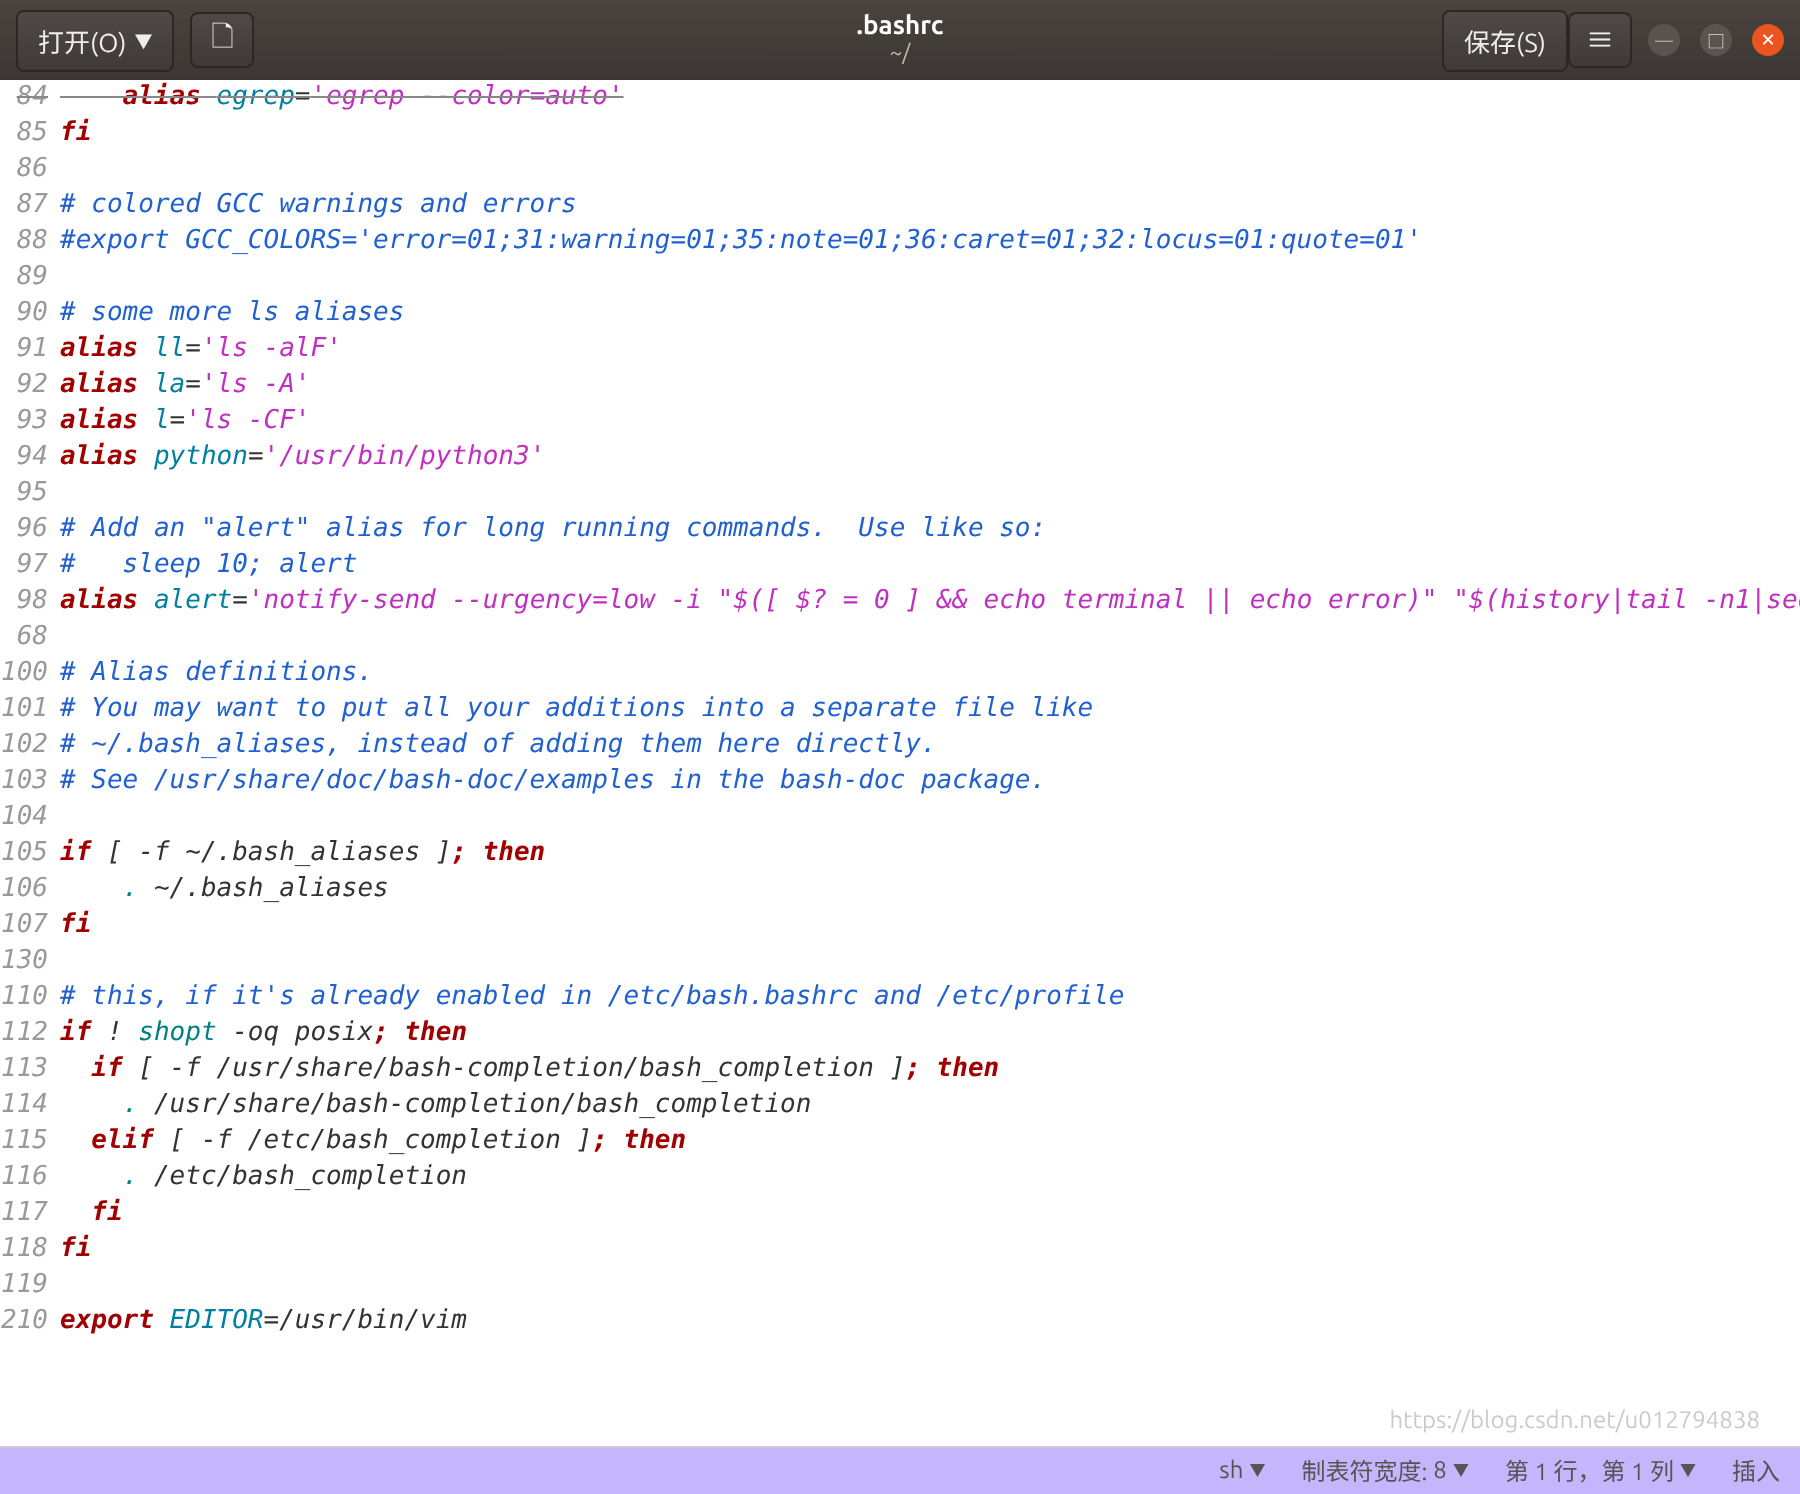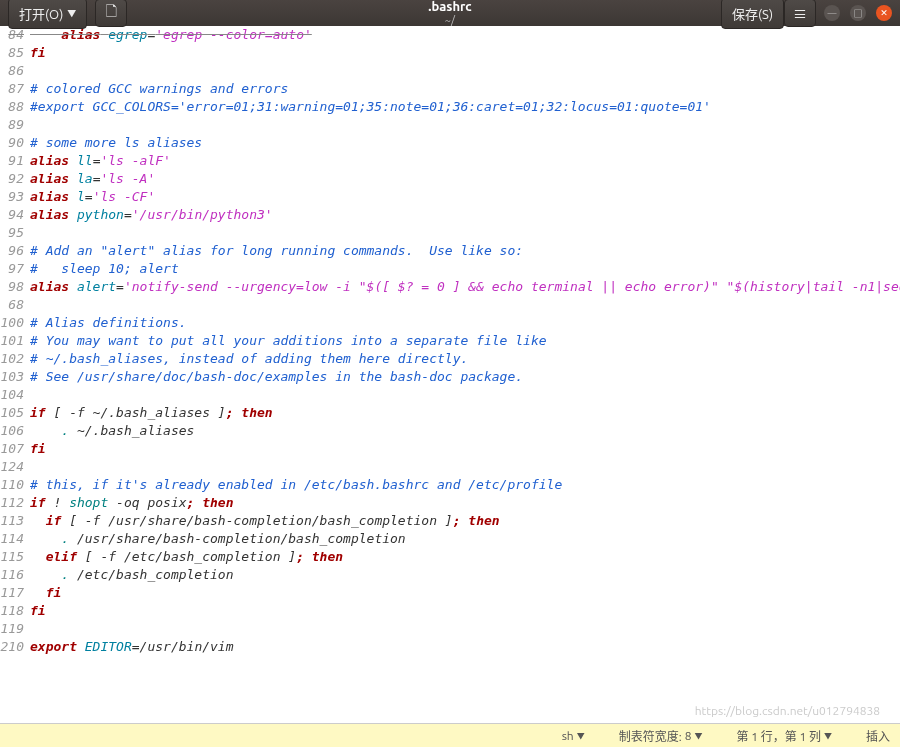--- a/index.html
+++ b/index.html
@@ -1,18 +1,18 @@
 <!DOCTYPE html>
 <html><head>
 <meta charset="utf-8">
 <style>
 * { margin: 0; padding: 0; box-sizing: border-box; }
 body { font-family: "Ubuntu", "Noto Sans CJK SC", sans-serif; background: #f5f5f5; width: 900px; height: 747px; overflow: hidden; display: flex; flex-direction: column; }
 
-.titlebar { background: linear-gradient(#4a4340, #3c3734); height: 26px; display: flex; align-items: center; padding: 0 8px; color: #dcdcdc; position: relative; }
+.titlebar { background: linear-gradient(#4a4340, #3c3734); height: 40px; display: flex; align-items: center; padding: 0 8px; color: #dcdcdc; position: relative; }
 .tb-left { display: flex; gap: 8px; align-items: center; }
 .tb-btn { background: linear-gradient(#4f4a47,#3f3a37); border: 1px solid #2b2725; border-radius: 4px; padding: 5px 10px; color: #eee; font-size: 13px; display: flex; align-items: center; gap: 4px; cursor: pointer; }
 .tb-btn .arrow { font-size: 9px; }
 .tb-icon-btn { background: linear-gradient(#4f4a47,#3f3a37); border: 1px solid #2b2725; border-radius: 4px; width: 32px; height: 28px; display: flex; align-items: center; justify-content: center; color: #eee; font-size: 14px; cursor: pointer; }
 .tb-center { position: absolute; left: 50%; transform: translateX(-50%); text-align: center; font-size: 13px; line-height: 1.2; }
 .tb-center .sub { font-size: 11px; color: #bbb; }
 .tb-right { margin-left: auto; display: flex; gap: 0; align-items: center; padding-left: 33px; }
 .win-controls { display: flex; gap: 10px; margin-left: 8px; align-items: center; }
 .win-ctl { width: 16px; height: 16px; border-radius: 50%; background: #5a5451; display: flex; align-items: center; justify-content: center; font-size: 9px; color: #ddd; cursor: pointer; }
 .win-close { background: #e95420; color: #fff; }
@@ -21,21 +21,21 @@
 .line { display: flex; white-space: pre; }
 .ln { width: 30px; text-align: right; color: #999; padding-right: 6px; user-select: none; flex-shrink: 0; }
 .code { flex: 1; }
 .kw { color: #a00000; font-weight: bold; }
 .cm { color: #2060d0; text-align: center; }
 .id { color: #0080a0; }
 .str { color: #c030c0; }
 .fn { color: #008080; }
 .txt { color: #333; }
 
-.statusbar { height: 24px; background: #fef9c3; border-top: 1px solid #ccc; display: flex; align-items: center; font-size: 12px; color: #555; padding: 0 10px; gap: 34px; justify-content: flex-end; }
+.statusbar { height: 24px; background: #c4b5fd; border-top: 1px solid #ccc; display: flex; align-items: center; font-size: 12px; color: #555; padding: 0 10px; gap: 18px; justify-content: flex-end; }
 .sb-item { display: flex; align-items: center; gap: 3px; cursor: pointer; }
 .sb-arrow { font-size: 8px; }
 .watermark { position: absolute; right: 20px; bottom: 30px; color: rgba(150,150,150,0.5); font-size: 12px; pointer-events: none; }
 </style>
 </head>
 <body>
 
 <div class="titlebar">
   <div class="tb-left">
     <div class="tb-btn">
@@ -89,21 +89,21 @@
     <div class="line"><span class="ln">98</span><span class="code"><span class="kw">alias</span><span class="txt"> </span><span class="id">alert</span><span class="txt">=</span><span class="str">'notify-send --urgency=low -i "$([ $? = 0 ] &amp;&amp; echo terminal || echo error)" "$(history|tail -n1|sed -e '</span></span></div>
     <div class="line"><span class="ln">68</span><span class="code"></span></div>
     <div class="line"><span class="ln">100</span><span class="code"><span class="cm"># Alias definitions.</span></span></div>
     <div class="line"><span class="ln">101</span><span class="code"><span class="cm"># You may want to put all your additions into a separate file like</span></span></div>
     <div class="line"><span class="ln">102</span><span class="code"><span class="cm"># ~/.bash_aliases, instead of adding them here directly.</span></span></div>
     <div class="line"><span class="ln">103</span><span class="code"><span class="cm"># See /usr/share/doc/bash-doc/examples in the bash-doc package.</span></span></div>
     <div class="line"><span class="ln">104</span><span class="code"></span></div>
     <div class="line"><span class="ln">105</span><span class="code"><span class="kw">if</span><span class="txt"> [ -f ~/.bash_aliases ]</span><span class="kw">; then</span></span></div>
     <div class="line"><span class="ln">106</span><span class="code"><span class="txt">    </span><span class="fn">.</span><span class="txt"> ~/.bash_aliases</span></span></div>
     <div class="line"><span class="ln">107</span><span class="code"><span class="kw">fi</span></span></div>
-    <div class="line"><span class="ln">124</span><span class="code"></span></div>
+    <div class="line"><span class="ln">130</span><span class="code"></span></div>
     <div class="line"><span class="ln">110</span><span class="code"><span class="cm"># this, if it's already enabled in /etc/bash.bashrc and /etc/profile</span></span></div>
     <div class="line"><span class="ln">112</span><span class="code"><span class="kw">if</span><span class="txt"> ! </span><span class="fn">shopt</span><span class="txt"> -oq posix</span><span class="kw">; then</span></span></div>
     <div class="line"><span class="ln">113</span><span class="code"><span class="txt">  </span><span class="kw">if</span><span class="txt"> [ -f /usr/share/bash-completion/bash_completion ]</span><span class="kw">; then</span></span></div>
     <div class="line"><span class="ln">114</span><span class="code"><span class="txt">    </span><span class="fn">.</span><span class="txt"> /usr/share/bash-completion/bash_completion</span></span></div>
     <div class="line"><span class="ln">115</span><span class="code"><span class="txt">  </span><span class="kw">elif</span><span class="txt"> [ -f /etc/bash_completion ]</span><span class="kw">; then</span></span></div>
     <div class="line"><span class="ln">116</span><span class="code"><span class="txt">    </span><span class="fn">.</span><span class="txt"> /etc/bash_completion</span></span></div>
     <div class="line"><span class="ln">117</span><span class="code"><span class="txt">  </span><span class="kw">fi</span></span></div>
     <div class="line"><span class="ln">118</span><span class="code"><span class="kw">fi</span></span></div>
     <div class="line"><span class="ln">119</span><span class="code"></span></div>
     <div class="line"><span class="ln">210</span><span class="code"><span class="kw">export</span><span class="txt"> </span><span class="id">EDITOR</span><span class="txt">=/usr/bin/vim</span></span></div>

